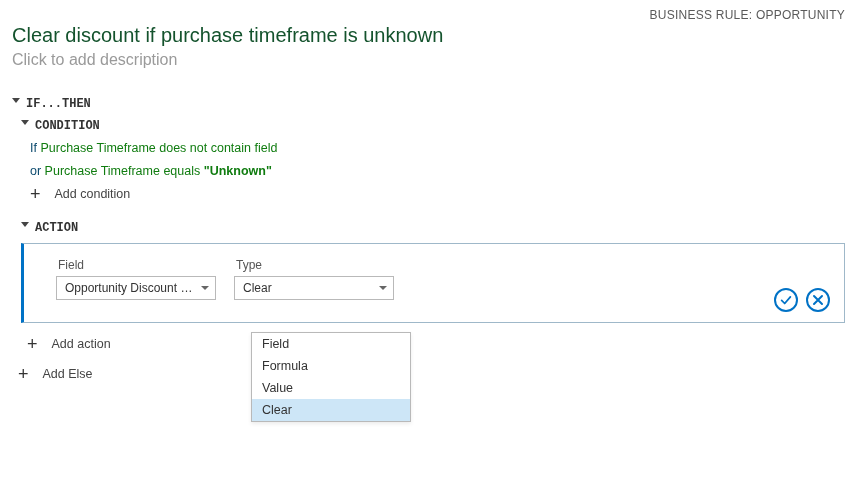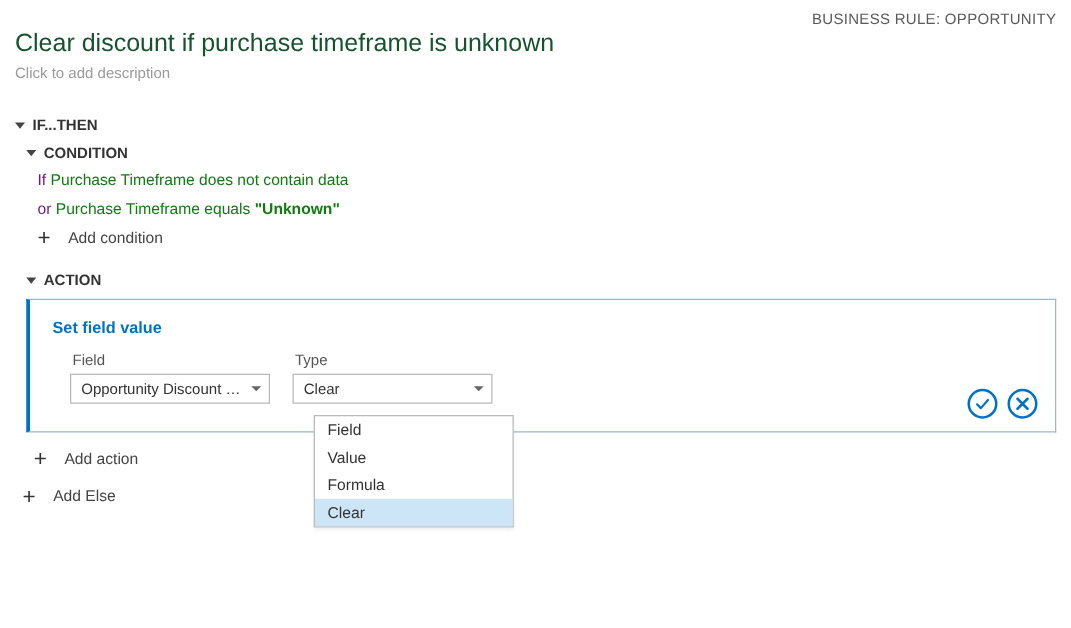--- a/index.html
+++ b/index.html
@@ -20,33 +20,34 @@
     margin-bottom: 2px;
     text-align: right;
   }
   .title {
     font-size: 20px;
     font-weight: 300;
     color: #14532d;
     margin: 0 0 4px 0;
   }
   .desc {
-    font-size: 12px;
+    font-size: 16px;
     color: #9a9a9a;
     margin-bottom: 28px;
   }
 
   .node {
     margin-top: 4px;
   }
   .node-head {
     display: flex;
-    align-items: center;
+    align-items: flex-start;
     gap: 6px;
     margin-bottom: 8px;
+    font-family: Liberation Mono, monospace;
   }
   .caret {
     width: 0; height: 0;
     border-top: 5px solid #444;
     border-left: 4px solid transparent;
     border-right: 4px solid transparent;
     transform: rotate(0deg);
     margin-top: 1px;
   }
   .head-label {
@@ -54,21 +55,21 @@
     font-weight: 700;
     color: #333;
   }
   .indent1 { margin-left: 9px; }
 
   .cond-line {
     font-size: 12.5px;
     margin-bottom: 9px;
     color: #107c10;
   }
-  .cond-line .kw { color: #701a75; font-weight: 400; }
+  .cond-line .kw { color: #0c4a6e; font-weight: 400; }
   .cond-line .fld { color: #107c10; font-weight: 400; }
   .cond-line .op  { color: #107c10; font-weight: 400; }
   .cond-line .val { color: #107c10; font-weight: 700; }
 
   .add-row {
     display: flex;
     align-items: center;
     gap: 14px;
     font-size: 12.5px;
     color: #444;
@@ -196,21 +197,21 @@
       <span class="caret"></span>
       <span class="head-label">CONDITION</span>
     </div>
 
     <div class="indent1">
       <div class="cond-line">
         <span class="kw">If</span>
         <span> </span>
         <span class="fld">Purchase Timeframe</span>
         <span> </span>
-        <span class="op">does not contain data</span>
+        <span class="op">does not contain field</span>
       </div>
       <div class="cond-line">
         <span class="kw">or</span>
         <span> </span>
         <span class="fld">Purchase Timeframe</span>
         <span> </span>
         <span class="op">equals</span>
         <span> </span>
         <span class="val">"Unknown"</span>
       </div>
@@ -221,21 +222,20 @@
     </div>
   </div>
 
   <div class="indent1 action-section">
     <div class="node-head">
       <span class="caret"></span>
       <span class="head-label">ACTION</span>
     </div>
 
     <div class="action-card">
-      <div class="card-title">Set field value</div>
       <div class="card-row">
         <div class="card-col" style="margin-left:14px;">
           <div class="col-label">Field</div>
           <div class="combobox">
             <span class="cb-text">Opportunity Discount (%)</span>
             <span class="cb-caret"></span>
           </div>
         </div>
         <div class="card-col" style="position:relative;">
           <div class="col-label">Type</div>
@@ -255,22 +255,22 @@
         <div class="circ-btn">
           <svg width="12" height="12" viewBox="0 0 12 12">
               <path d="M2 2 L10 10 M10 2 L2 10" stroke="#0072c6" stroke-width="2" stroke-linecap="round"></path>
             </svg>
         </div>
       </div>
     </div>
 
     <div class="dropdown" id="type-dropdown" style="left: 251px; top: 332px; position: absolute; width: 160px;">
       <div class="opt">Field</div>
+      <div class="opt">Formula</div>
       <div class="opt">Value</div>
-      <div class="opt">Formula</div>
       <div class="opt sel">Clear</div>
     </div>
 
     <div class="add-row below-card indent1" style="margin-left:6px;">
       <span class="plus">+</span>
       <span>Add action</span>
     </div>
   </div>
 </div>
 

